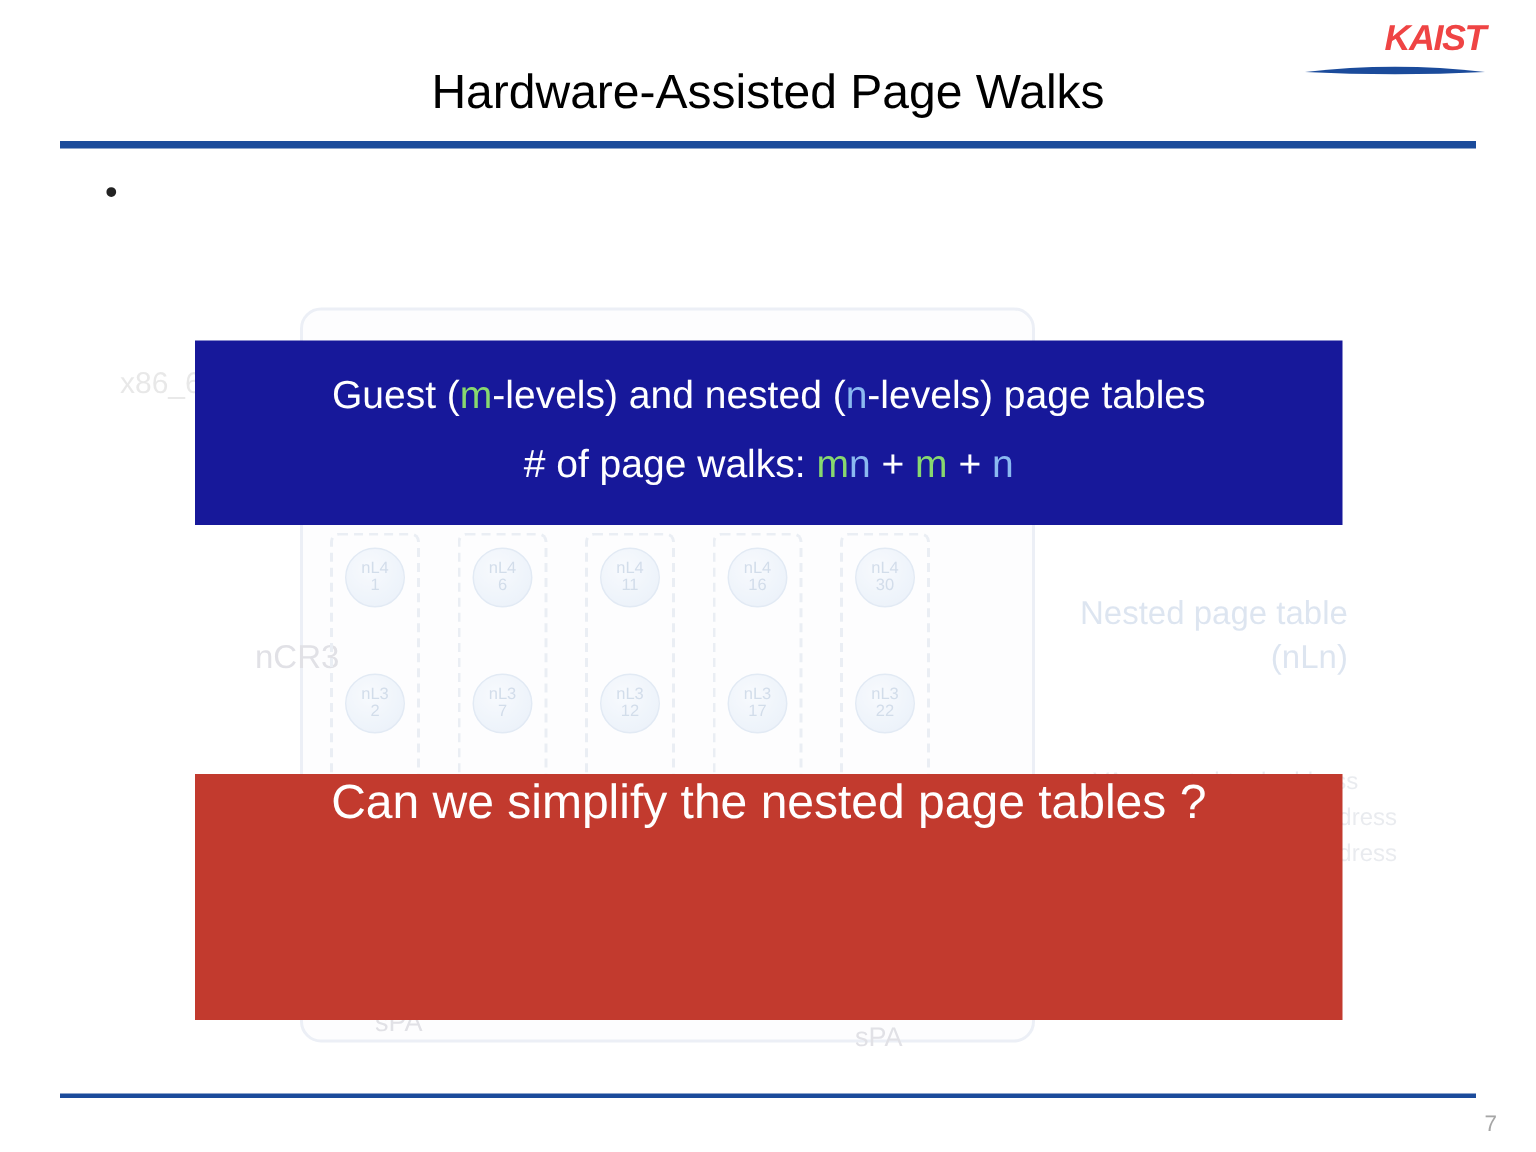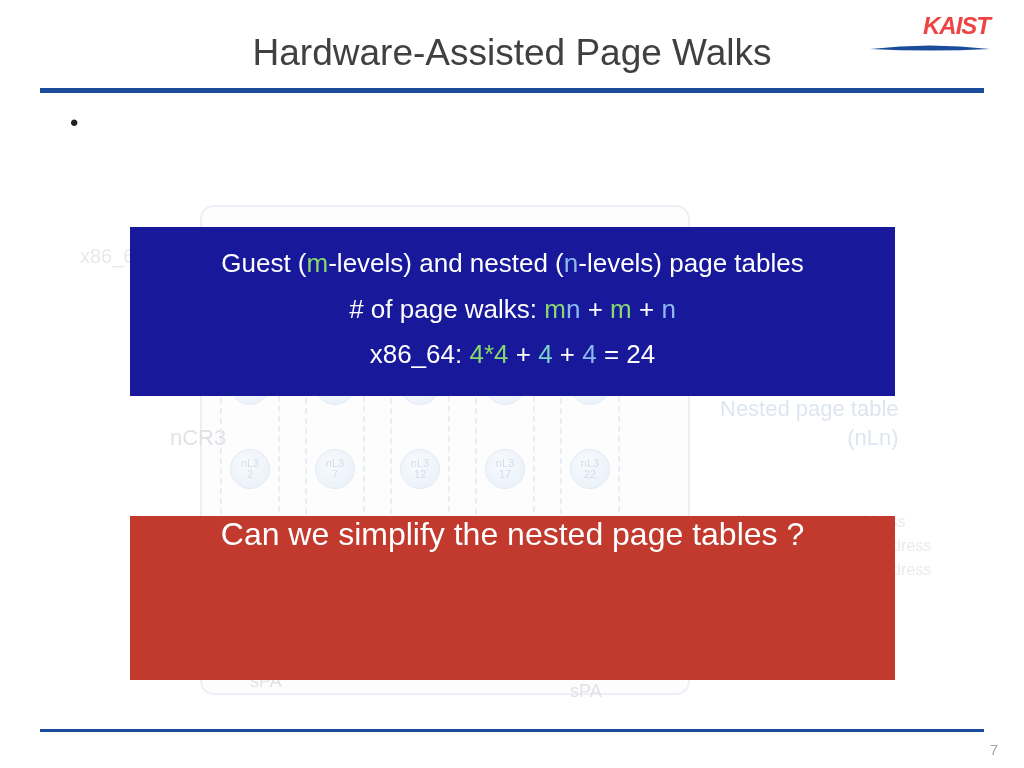--- a/index.html
+++ b/index.html
@@ -30,25 +30,25 @@
     font-size: 24px;
     font-style: italic;
     letter-spacing: -1px;
   }
   .logo-swoosh {
     width: 100%;
     height: 10px;
     position: relative;
   }
   .title {
-    color: #404040;
-    font-size: 37px;
+    color: #000000;
+    font-size: 32px;
     text-align: center;
     font-weight: 400;
-    margin-top: 12px;
+    margin-top: 23px;
   }
   .top-rule {
     border: none;
     border-top: 5px solid #1b4b9b;
     margin: 14px 0 18px 0;
   }
   .bullet-row {
     display: flex;
     align-items: center;
     gap: 12px;
@@ -306,23 +306,20 @@
     <div class="spa-bottom2">sPA</div>
   </div>
 
   <div class="blue-overlay">
     <div>
       <span>Guest (</span><span class="green">m</span><span>-levels) and nested (</span><span class="sky">n</span><span>-levels) page tables</span>
     </div>
     <div>
       <span># of page walks: </span><span class="green">m</span><span class="sky">n</span><span> + </span><span class="green">m</span><span> + </span><span class="sky">n</span>
     </div>
-    <div>
-      <span>x86_64: </span><span class="green">4*4</span><span> + </span><span class="aqua">4</span><span> + </span><span class="sky">4</span><span> = 24</span>
-    </div>
   </div>
 
   <div class="red-overlay">
     <span>Can we simplify the nested page tables ?</span>
   </div>
 
   <hr class="bottom-rule">
   <div class="page-num">7</div>
 </div>
 

